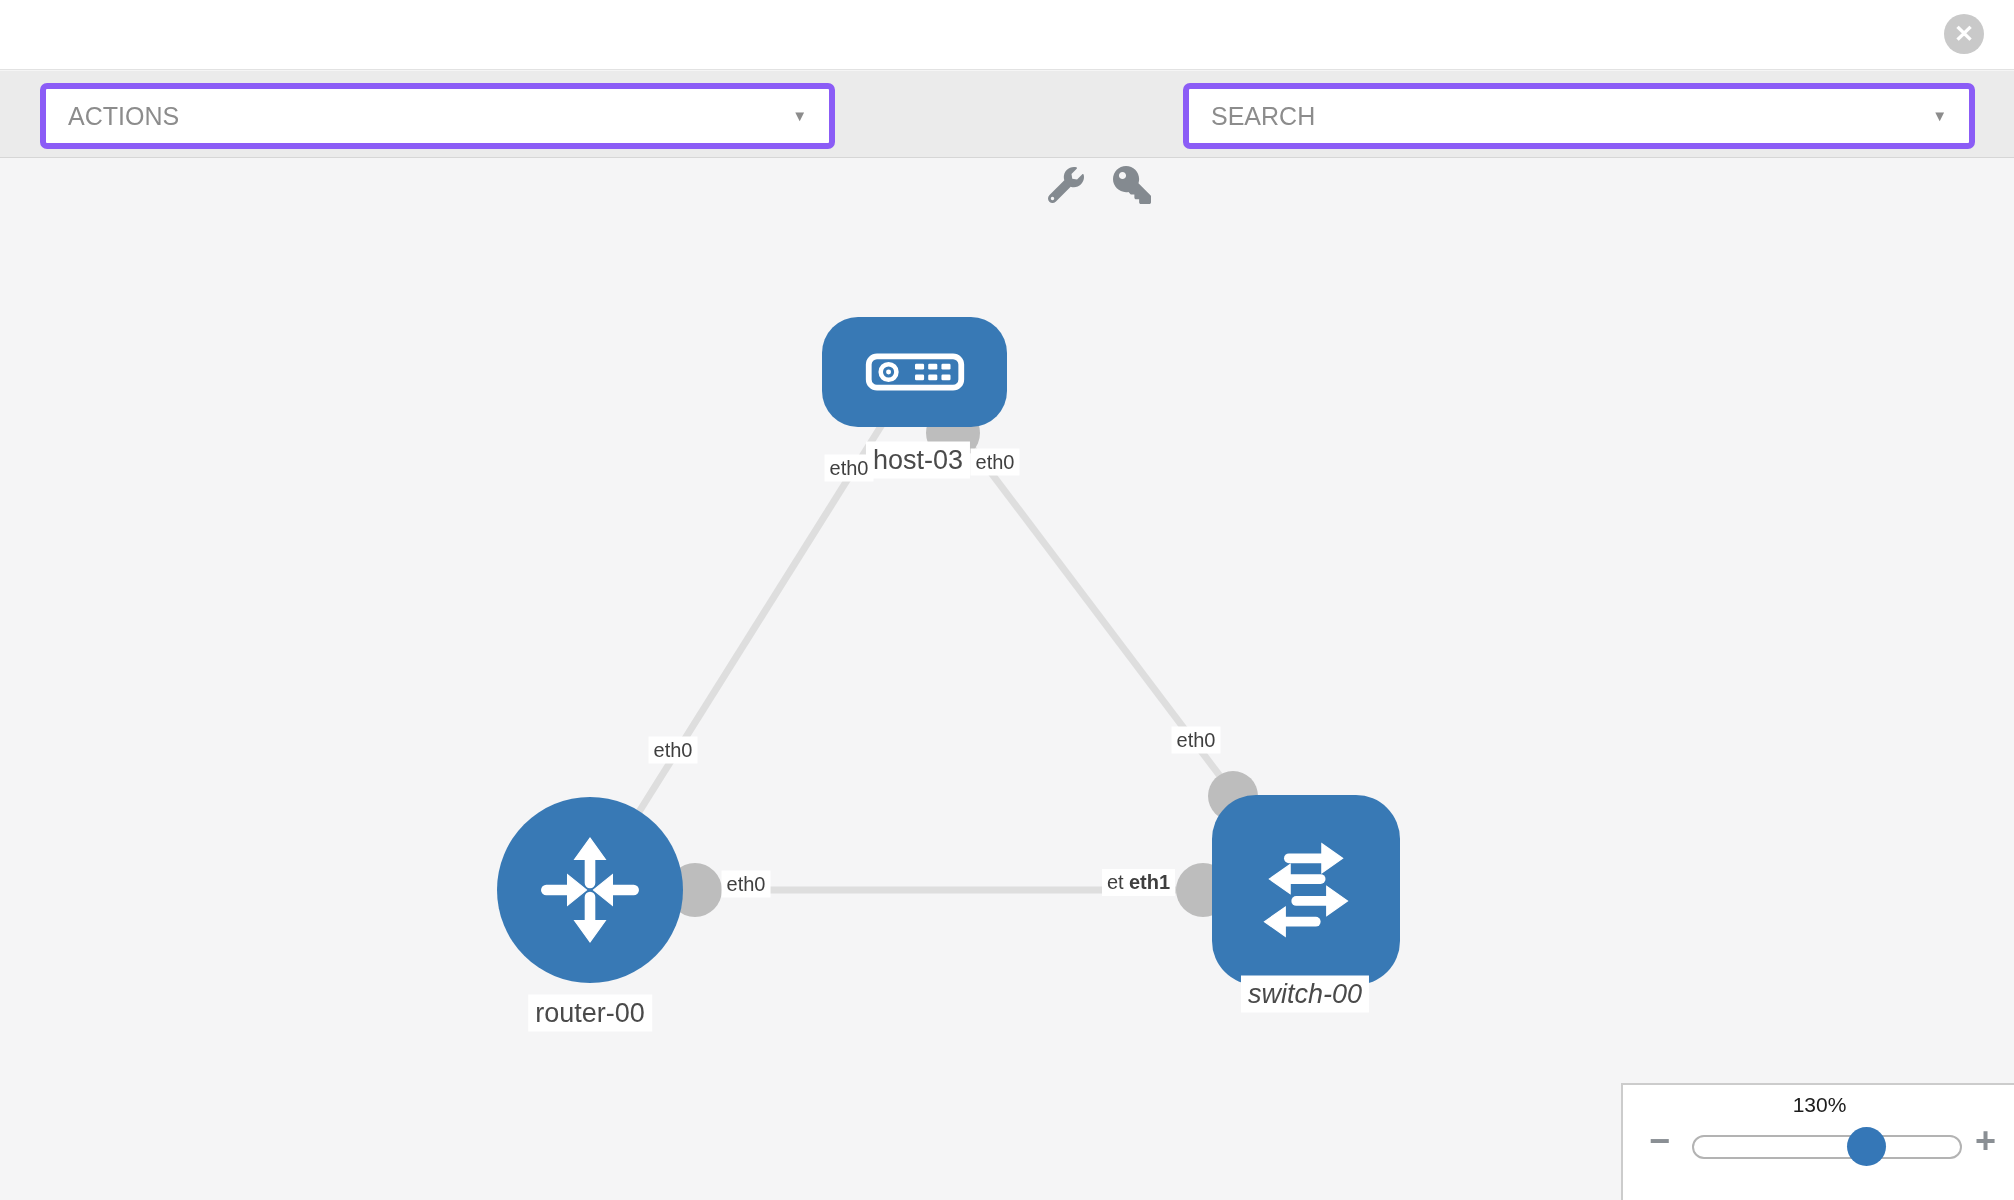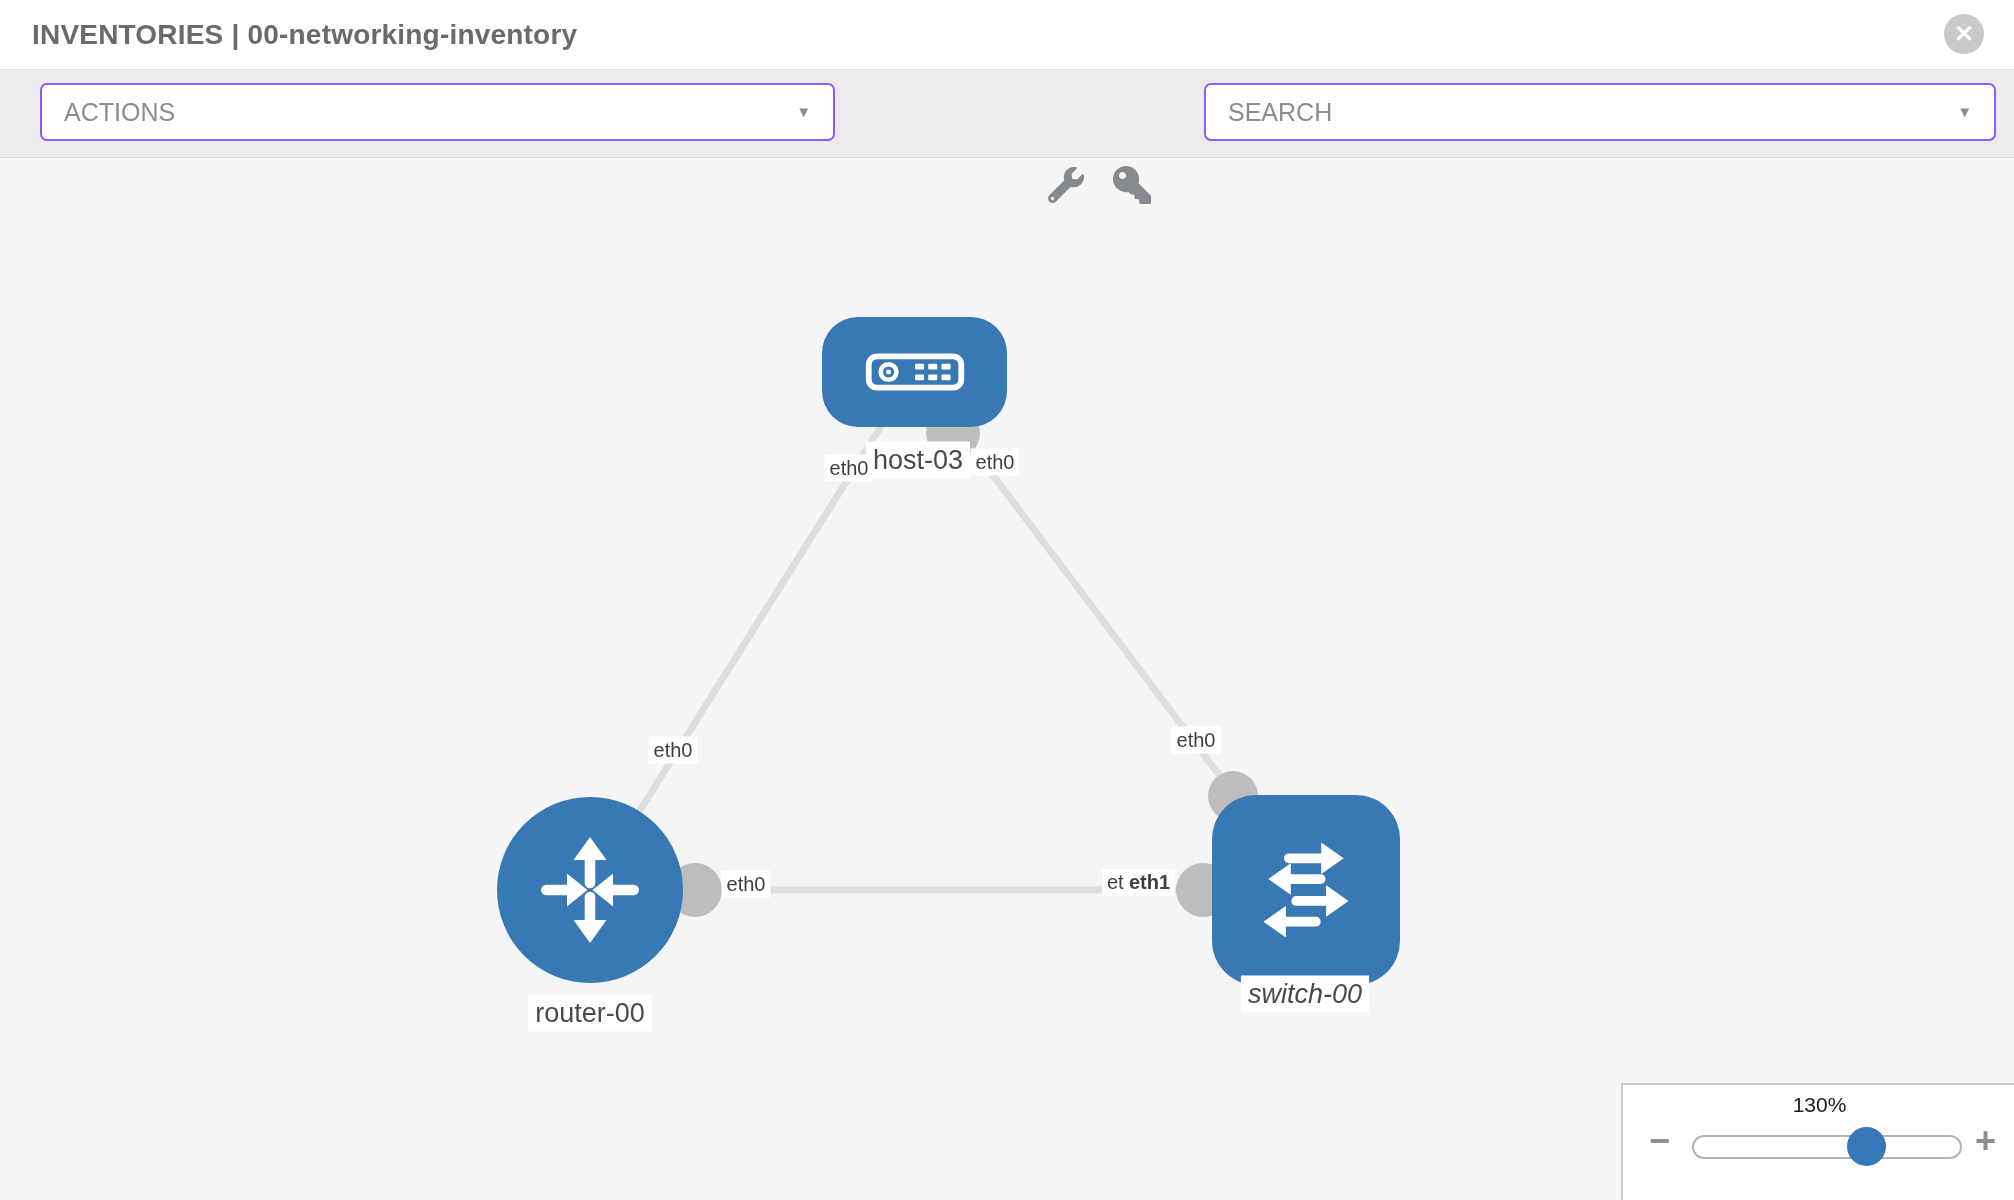--- a/index.html
+++ b/index.html
@@ -25,31 +25,31 @@
     display: flex; align-items: center; justify-content: center;
   }
   .close-btn span { color: #ffffff; font-size: 24px; font-weight: bold; line-height: 1; }
 
   
   .toolbar {
     position: absolute; left: 0; top: 71px; width: 2014px; height: 87px;
     background: #ebebeb; border-bottom: 1px solid #d6d6d6; z-index: 25;
   }
   .dropdown {
-    position: absolute; top: 12px; height: 58px;
-    background: #ffffff; border: 2px solid #8b5cf6; border-radius: 7px;
+    position: absolute; top: 12px; height: 66px;
+    background: #ffffff; border: 6px solid #8b5cf6; border-radius: 7px;
     font-size: 25px; color: #8c8c8c; line-height: 54px; padding: 0 22px;
     cursor: pointer;
   }
   .dropdown .caret {
     position: absolute; right: 22px; top: 0; line-height: 54px;
     font-size: 15px; color: #8c8c8c;
   }
   .dd-actions { left: 40px;  width: 795px; }
-  .dd-search  { left: 1183px; width: 792px; margin-left: 21px; }
+  .dd-search  { left: 1183px; width: 792px; }
   .tool-icon { position: absolute; cursor: pointer; }
   .tool-icon svg { display: block; }
 
   
   .canvas {
     position: absolute; left: 0; top: 158px; width: 2014px; height: 1042px;
     background: #f5f5f6;
   }
   .net-svg { position: absolute; left: 0; top: 0; }
 
@@ -111,21 +111,20 @@
   }
   .zoom-knob {
     position: absolute; left: 153px; top: -10px; width: 39px; height: 39px;
     border-radius: 50%; background: #3577b7; cursor: grab;
   }
 </style>
 </head>
 <body>
 
 <div class="header">
-  <div class="page-title">INVENTORIES | 00-networking-inventory</div>
   <div class="close-btn">
     <span>✕</span>
   </div>
 </div>
 
 <div class="toolbar">
 
   <div class="dropdown dd-actions">
     <span>ACTIONS</span>
     <span class="caret">▼</span>

